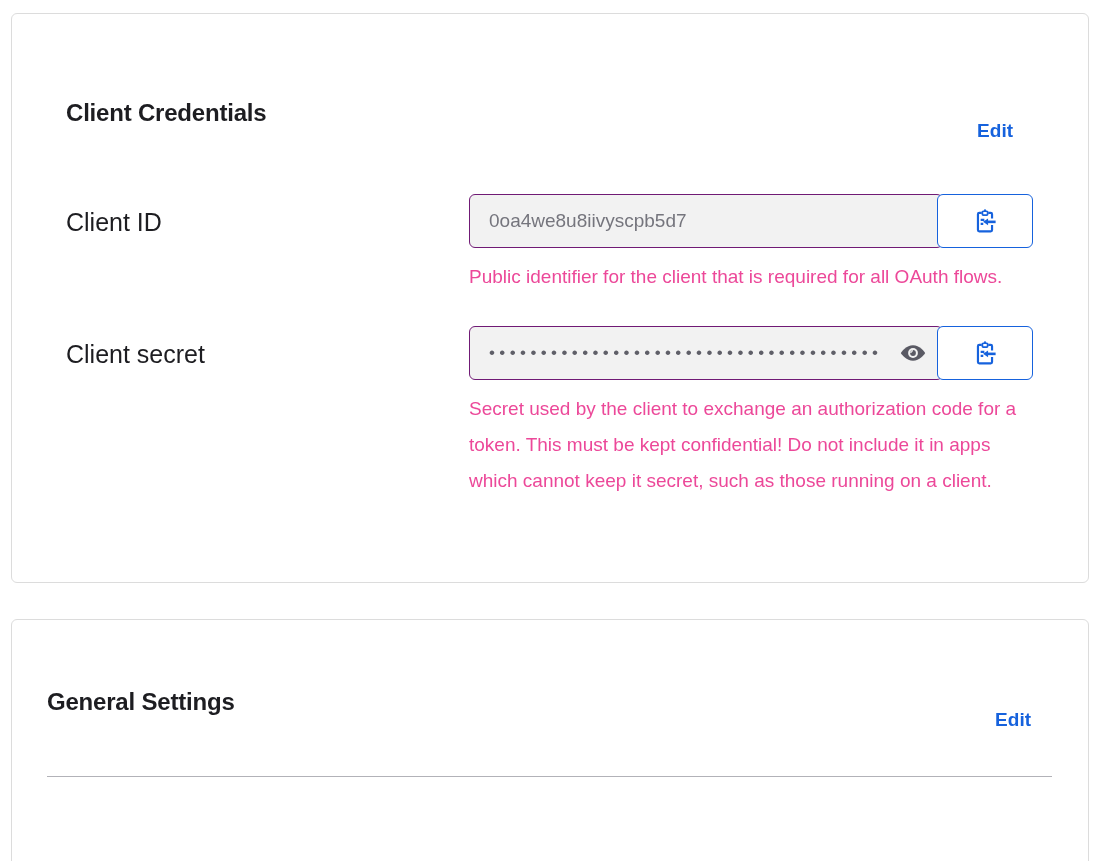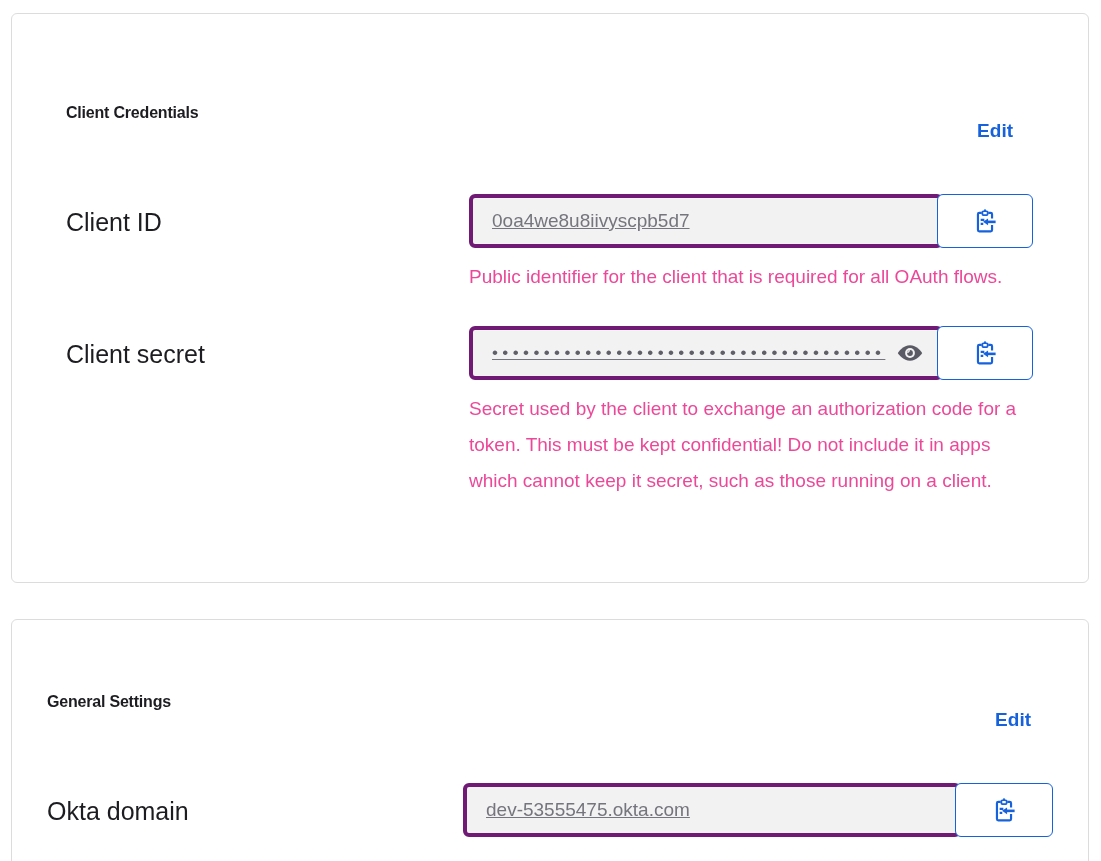--- a/index.html
+++ b/index.html
@@ -25,21 +25,21 @@
     display: flex;
     justify-content: space-between;
     align-items: center;
     line-height: 28px;
   }
   .card-credentials .card-head { margin: 67px 75px 0 54px; }
   .card-general     .card-head { margin: 50px 57px 0 35px; }
 
   .section-title {
     margin: 0;
-    font-size: 16px;
+    font-size: 24px;
     font-weight: 700;
     letter-spacing: -0.2px;
     color: #1d1d21;
   }
   .edit-link {
     font-size: 19px;
     font-weight: 700;
     color: #1662dd;
     text-decoration: none;
     cursor: pointer;
@@ -57,31 +57,30 @@
     padding-top: 14px;
   }
   .card-credentials .field-label { width: 403px; }
   .card-general     .field-label { width: 416px; }
 
   .input-group { display: flex; align-items: stretch; }
 
   .ro-input {
     height: 54px;
     background: #f2f2f2;
-    border: 4px solid #701a75;
+    border: 1px solid #701a75;
     border-radius: 6px;
     display: flex;
     align-items: center;
     padding: 0 19px;
     font-size: 19px;
     color: #75757d;
     position: relative;
     overflow: hidden;
     white-space: nowrap;
-    text-decoration: underline;
   }
   .w-credentials { width: 474px; }
   .w-general     { width: 498px; }
 
   .masked {
     font-size: 17px;
     letter-spacing: 4.4px;
     color: #5f5f68;
     padding-right: 52px;
     overflow: hidden;
@@ -195,37 +194,15 @@
   </div>
 </section>
 
 <section class="card card-general">
 
   <div class="card-head">
     <h2 class="section-title">General Settings</h2>
     <a class="edit-link">Edit</a>
   </div>
 
-  <div class="row row-1">
-    <div class="field-label">Okta domain</div>
-    <div class="field-area">
-      <div class="input-group">
-        <div class="ro-input w-general">
-          <span>dev-53555475.okta.com</span>
-        </div>
-        <button class="copy-btn copy-btn-general">
-          <span style="display:flex;">
-            <svg width="26" height="26" viewBox="0 0 24 24" fill="none">
-              <path d="M9 4.5 H6.7 A1.2 1.2 0 0 0 5.5 5.7 V20.3 A1.2 1.2 0 0 0 6.7 21.5 H17.3 A1.2 1.2 0 0 0 18.5 20.3 V15.8 M18.5 9.8 V5.7 A1.2 1.2 0 0 0 17.3 4.5 H15" stroke="#1662dd" stroke-width="2"></path>
-              <rect x="9.6" y="3" width="4.8" height="3.6" rx="0.8" stroke="#1662dd" stroke-width="1.6"></rect>
-              <circle cx="12" cy="2.1" r="1" fill="#1662dd"></circle>
-              <path d="M8 11 H11.4 M8 14.6 H10.4" stroke="#1662dd" stroke-width="2"></path>
-              <path d="M21.8 12.8 H13.6" stroke="#1662dd" stroke-width="2.4"></path>
-              <path d="M10.2 12.8 L14.8 9.6 V16 Z" fill="#1662dd"></path>
-            </svg>
-          </span>
-        </button>
-      </div>
-    </div>
-  </div>
 
   <hr class="divider">
 </section>
 
 </body></html>

